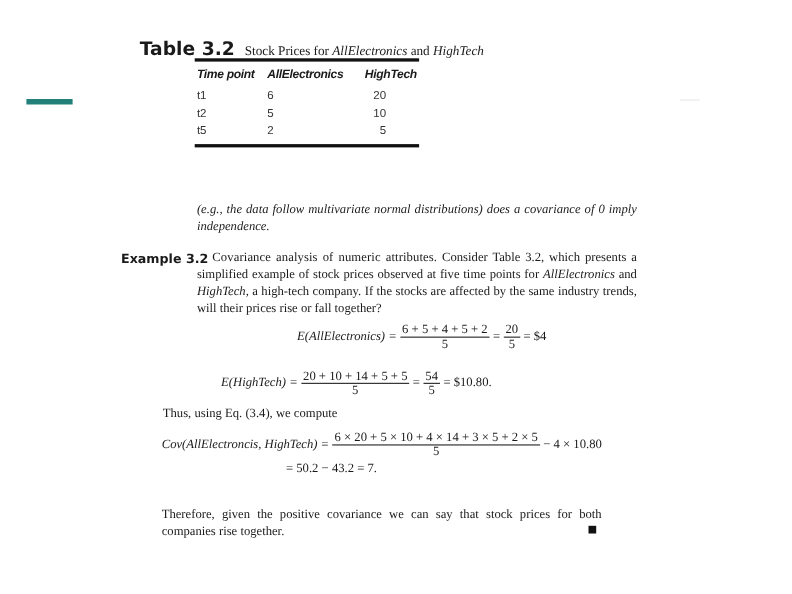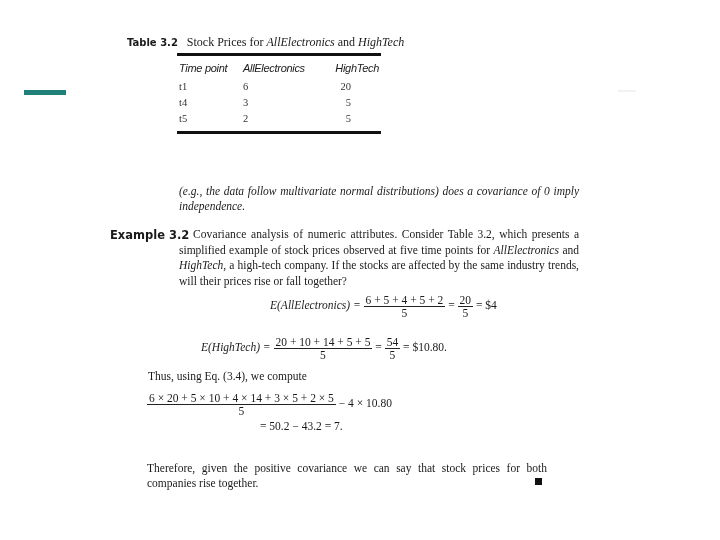--- a/index.html
+++ b/index.html
@@ -3,28 +3,28 @@
 <meta charset="utf-8">
 <style>
   html, body { margin:0; padding:0; background:#ffffff; }
   body { width:720px; height:540px; position:relative; overflow:hidden;
          font-family:"Liberation Serif","DejaVu Serif",serif; color:#1a1a1a; }
   .abs { position:absolute; }
   .accent-bar { left:24px; top:90px; width:42px; height:5px; background:#22807a; }
   .faint-mark { left:618px; top:90px; width:18px; height:2px; background:#f2f2f2; }
 
   .caption { left:127px; top:35px; font-size:12px; white-space:nowrap; }
-  .caption .lbl { font-family:"DejaVu Sans","Liberation Sans",sans-serif; font-weight:bold; font-size:10px; margin-right:6px; }
+  .caption .lbl { font-family:"DejaVu Sans","Liberation Sans",sans-serif; font-weight:bold; font-size:17px; margin-right:6px; }
   .caption i { font-style:italic; }
 
   .tbl { left:177px; top:53px; width:204px; }
   .rule-thick { height:3px; background:#111; }
   .tbl table { border-collapse:collapse; width:100%; font-size:10.5px; }
-  .tbl th { font-family:"Liberation Sans","DejaVu Sans",sans-serif; font-style:italic; font-weight:normal; text-align:left; padding:6px 0 5px 2px; font-size:11px; letter-spacing:-0.3px; }
-  .tbl td { padding:1px 0 2px 2px; height:13px; font-family:Liberation Serif, serif; color:#333; }
+  .tbl th { font-family:"Liberation Sans","DejaVu Sans",sans-serif; font-style:italic; font-weight:bold; text-align:left; padding:6px 0 5px 2px; font-size:11px; letter-spacing:-0.3px; }
+  .tbl td { padding:1px 0 2px 2px; height:13px; font-family:Liberation Sans, sans-serif; color:#333; }
   .tbl th.c3, .tbl td.c3 { text-align:right; padding-right:2px; }
   .tbl td.c3 { padding-right:30px; }
   .tbl .col1 { width:62px; } .tbl .col2 { width:80px; }
 
   .para { font-size:11.5px; line-height:15px;font-style:italic; }
   .p1 { left:179px; top:184px; width:400px; text-align:justify; }
 
   .ex-label { left:110px; top:228px; font-family:"DejaVu Sans","Liberation Sans",sans-serif; font-weight:bold; font-size:11.5px; white-space:nowrap; }
   .ex-body { left:179px; top:227px; width:400px; text-align:justify; font-size:11.5px; line-height:15.5px; }
   .ex-body b { font-weight:normal; letter-spacing:0.1px;margin-left:14px; }
@@ -67,23 +67,23 @@
         <th class="c3">HighTech</th>
       </tr>
     </thead>
     <tbody>
       <tr>
         <td>t1</td>
         <td>6</td>
         <td class="c3">20</td>
       </tr>
       <tr>
-        <td>t4</td>
-        <td>3</td>
-        <td class="c3">5</td>
+        <td>t2</td>
+        <td>5</td>
+        <td class="c3">10</td>
       </tr>
       <tr>
         <td>t5</td>
         <td>2</td>
         <td class="c3">5</td>
       </tr>
     </tbody>
   </table>
   <div class="rule-thick" style="margin-top:4px"></div>
 </div>
@@ -107,20 +107,21 @@
   <i>E(HighTech) =</i>
   <span class="frac"><span class="num">20 + 10 + 14 + 5 + 5</span><span class="den">5</span></span>
   <span>=</span>
   <span class="frac"><span class="num">54</span><span class="den">5</span></span>
   <span>= $10.80.</span>
 </div>
 
 <div class="abs thus">Thus, using Eq. (3.4), we compute</div>
 
 <div class="abs eq eq3">
+  <i>Cov(AllElectroncis, HighTech) =</i>
   <span class="frac"><span class="num">6 × 20 + 5 × 10 + 4 × 14 + 3 × 5 + 2 × 5</span><span class="den">5</span></span>
   <span>− 4 × 10.80</span>
 </div>
 
 <div class="abs eq eq4">= 50.2 − 43.2 = 7.</div>
 
 <div class="abs conc">Therefore, given the positive covariance we can say that stock prices for both companies rise together.</div>
 <div class="abs qed"></div>
 
 </body></html>

